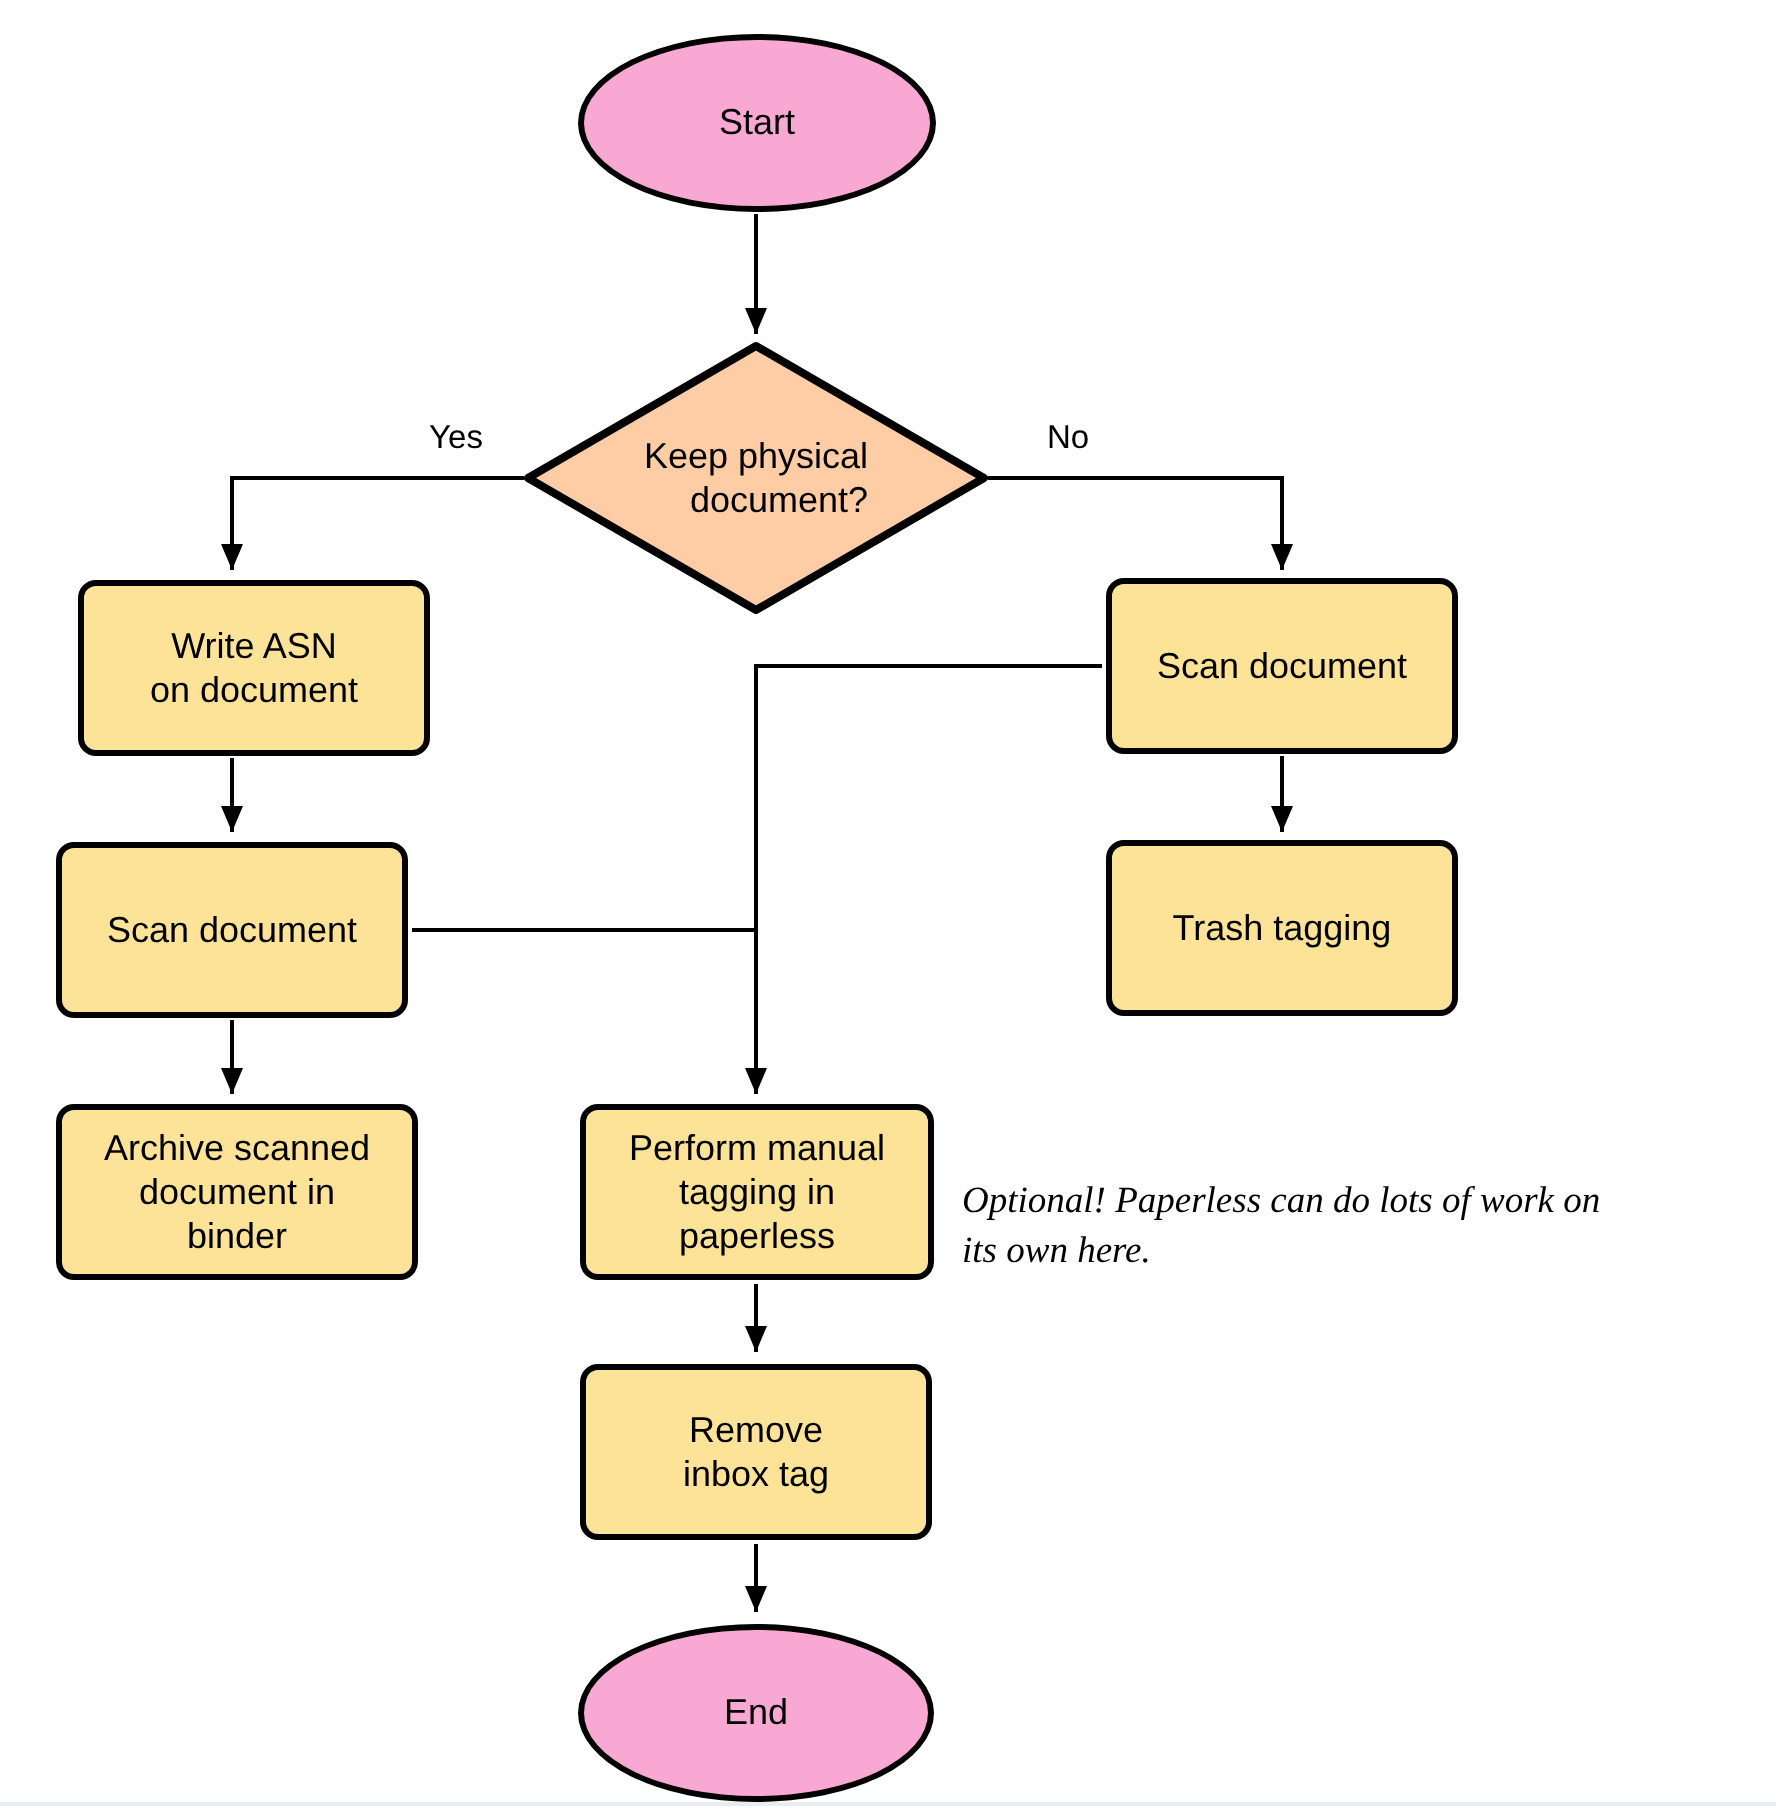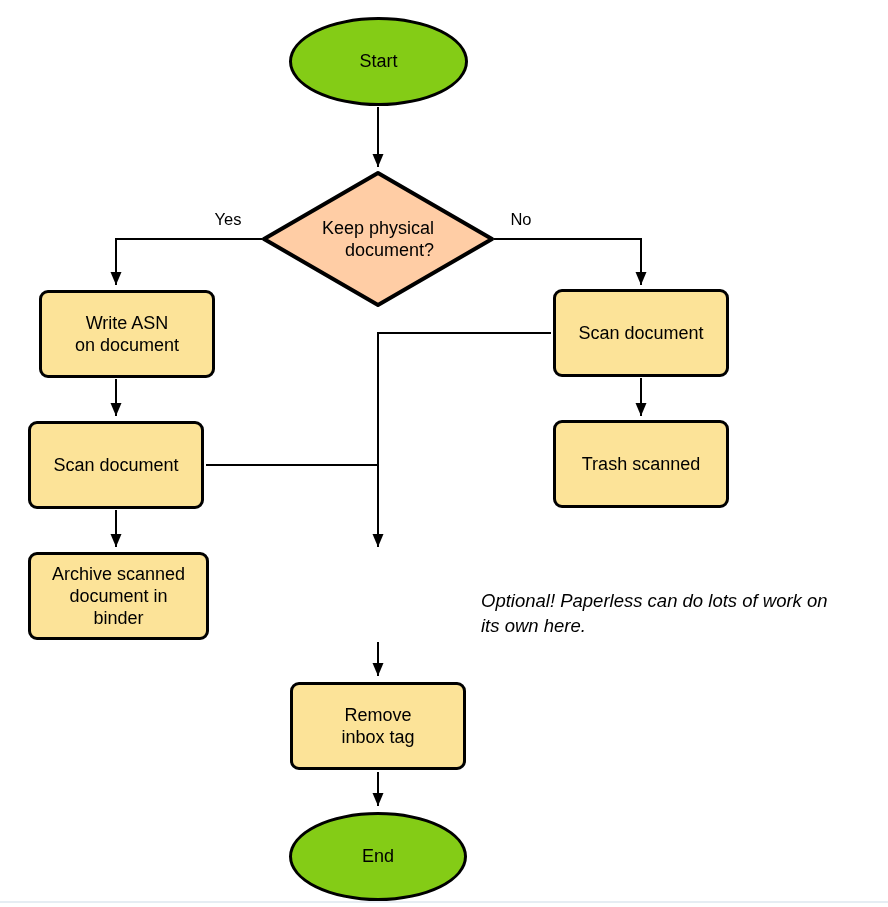--- a/index.html
+++ b/index.html
@@ -17,21 +17,21 @@
     display: flex; align-items: center; justify-content: center;
     text-align: center; font-size: 18px; line-height: 1.24;
     white-space: pre-line;
   }
   .process {
     background: #fce398;
     border: 3px solid #000;
     border-radius: 9px;
   }
   .terminator {
-    background: #84cc16;
+    background: #f9a8d4;
     border: 3px solid #000;
     border-radius: 50%;
   }
   .decision-wrap { position: absolute; z-index: 2; }
   .decision-wrap svg { position: absolute; left: 0; top: 0; }
   .decision-label {
     position: absolute; inset: 0; z-index: 3;
     display: flex; align-items: center; justify-content: center;
     text-align: right; font-size: 18px; line-height: 1.24;
     white-space: pre-line;
@@ -80,49 +80,54 @@
 
   <div class="decision-wrap" style="left:261px; top:170px; width:234px; height:138px;">
     <svg width="234" height="138" viewBox="0 0 234 138">
       <polygon points="117,3 231,69 117,135 3,69" fill="#ffcda5" stroke="#000" stroke-width="4" stroke-linejoin="round"></polygon>
     </svg>
     <div class="decision-label">Keep physical
 document?</div>
   </div>
 
   <div class="edge-label" style="left:228px; top:210px;">Yes</div>
-  <div class="edge-label" style="left:521px; top:210px;">No</div>
+  <div class="edge-label" style="left:534px; top:210px;">No</div>
 
   <div class="node process" style="left:28px; top:290px; width:176px; height:88px;margin-left:11px;">
     <span>Write ASN
 on document</span>
   </div>
   <div class="node process" style="left:28px; top:421px; width:176px; height:88px;">
     <span>Scan document</span>
   </div>
   <div class="node process" style="left:28px; top:552px; width:181px; height:88px;">
     <span>Archive scanned
 document in
 binder</span>
   </div>
 
   <div class="node process" style="left:553px; top:289px; width:176px; height:88px;">
     <span>Scan document</span>
   </div>
   <div class="node process" style="left:553px; top:420px; width:176px; height:88px;">
-    <span>Trash scanned</span>
+    <span>Trash tagging</span>
   </div>
 
+  <div class="node process" style="left:290px; top:552px; width:177px; height:88px;">
+    <span>Perform manual
+tagging in
+paperless</span>
+  </div>
   <div class="node terminator" style="left:289px; top:812px; width:178px; height:89px;">
     <span>End</span>
   </div>
 
   <div class="node process" style="left:290px; top:682px; width:176px; height:88px;">
     <span>Remove
 inbox tag</span>
   </div>
 
-  <div class="side-note" style="left:481px; top:589px; width:400px;">Optional! Paperless can do lots of work on
+  <div class="side-note" style="left:481px; top:589px; width:400px;font-family:Liberation Serif, serif;">Optional! Paperless can do lots of work on
 its own here.</div>
 
   <div class="bottom-divider"></div>
 
 </div>
 
 </body></html>

